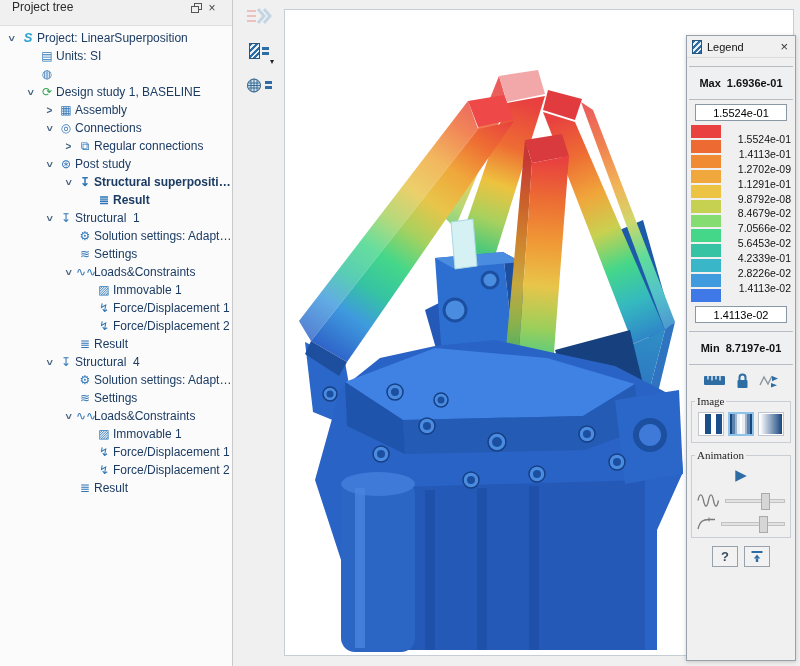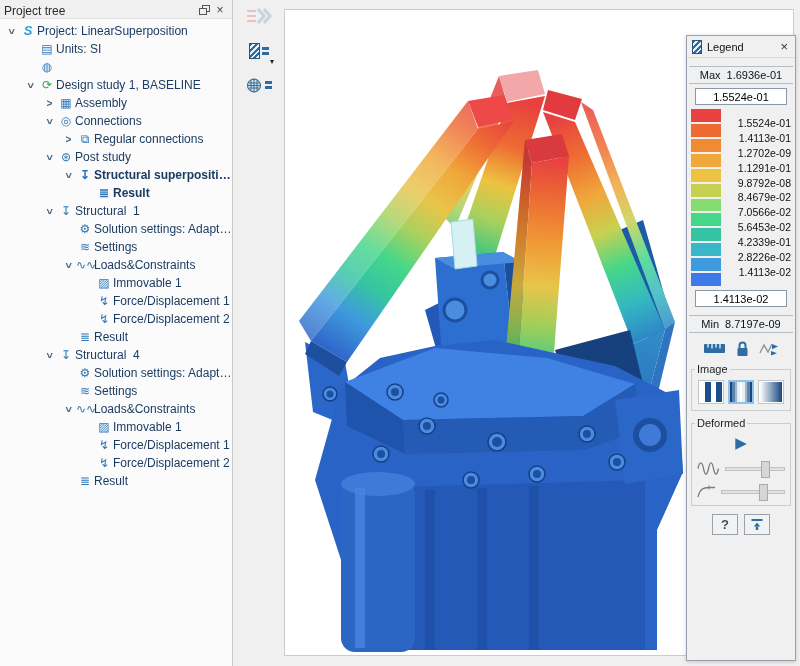--- a/index.html
+++ b/index.html
@@ -3,22 +3,22 @@
 <meta charset="utf-8">
 <style>
   * { margin:0; padding:0; box-sizing:border-box; }
   html,body { width:800px; height:666px; overflow:hidden; background:#f0f0f0;
     font-family:"Liberation Sans", sans-serif; }
   .app { position:relative; width:800px; height:666px; background:#f0f0f0; }
 
   
   .tree-panel { position:absolute; left:0; top:0; width:233px; height:666px;
     background:#fbfbfb; border-right:1px solid #c8c8c8; }
-  .panel-title { height:19px; background:#f0f0f0; border-bottom:1px solid #e0e0e0;
-    display:flex; align-items:flex-end; padding:0 4px; font-size:12px; color:#2b2b2b; }
+  .panel-title { height:26px; background:#f0f0f0; border-bottom:1px solid #e0e0e0;
+    display:flex; align-items:flex-start; padding:0 12px; font-size:12px; color:#2b2b2b; }
   .panel-title .pt-label { flex:1; }
   .pt-btn { width:16px; height:16px; display:flex; align-items:center; justify-content:center;
     color:#444; font-size:12px; cursor:pointer; }
   #tree-root { padding-top:3px; }
   .trow { height:18px; display:flex; align-items:center; font-size:12px; color:#1c3c64; cursor:default; }
   .trow.bold { font-weight:bold; }
   .chev { width:15px; display:inline-block; text-align:center; color:#44617e; font-size:10px;
     font-weight:bold; transform:none; flex:0 0 15px; }
   .chev.down { transform:rotate(90deg); }
   .ticon { width:18px; flex:0 0 18px; display:inline-block; text-align:center; font-size:12px;
@@ -48,35 +48,35 @@
     font-size:11px; color:#111; overflow:hidden; }
   .legend-header { height:22px; display:flex; align-items:center; padding:0 5px;
     border-bottom:1px solid #dcdcdc; }
   .lg-ic { width:10px; height:14px; border:1px solid #24567f; flex:0 0 10px;
     background:repeating-linear-gradient(135deg,#2e6da4 0 2px,#e8f0f8 2px 4px); }
   .legend-header .lg-title { flex:1; margin-left:5px; font-size:11px; }
   .lg-close { font-size:13px; color:#333; cursor:pointer; padding:0 2px; }
   .lg-heading { margin-top:12px; text-align:center; font-weight:bold; font-size:12px;
     line-height:15px; padding:0 4px; }
   .mm-box { margin:8px 2px 0; border-top:1px solid #b6bcc2; border-bottom:1px solid #b6bcc2;
-    background:#eef0f2; text-align:center; font-weight:normal; font-size:11px; padding:2px 0;
+    background:#eef0f2; text-align:center; font-weight:bold; font-size:11px; padding:10px 0;
     display:flex; justify-content:center; gap:6px; }
   .bound-input { display:block; margin:4px auto 0; width:92px; height:17px; text-align:center;
     font-size:11px; font-family:"Liberation Sans",sans-serif; border:1px solid #8a97a5;
     background:#fff; }
   .colorbar { display:flex; height:177px; margin:4px 3px 0 4px; }
   .swcol { width:30px; display:flex; flex-direction:column; }
   .sw { flex:1; margin-bottom:2px; }
   .sw:last-child { margin-bottom:0; }
   .lblcol { flex:1; padding-top:7px; }
   .slabel { height:14.9px; line-height:14.9px; text-align:right; font-size:10.5px; padding-right:1px; }
   .tool-row { display:flex; justify-content:center; align-items:center; gap:9px; margin-top:7px; }
   .flat-btn { background:none; border:none; cursor:pointer; display:flex; align-items:center; }
   fieldset.grp { margin:6px 4px 0; border:1px solid #c9ced4; padding:3px 5px 6px; }
-  fieldset.grp legend { font-size:11px; color:#222; padding:0 2px; margin-left:-2px; }
+  fieldset.grp legend { font-size:11px; color:#222; padding:0 2px; margin-left:-2px;font-family:Liberation Serif, serif; }
   .img-row { display:flex; justify-content:center; gap:4px; margin-top:2px; }
   .imgbtn { width:26px; height:24px; border:1px solid #c0c6cc; background:#fff; padding:1px; cursor:pointer; }
   .imgbtn .fill { width:100%; height:100%; }
   .imgbtn.sel { border:2px solid #8fc3ea; padding:0; background:#e8f2fb; }
   .g-bands { background:linear-gradient(to right,#fff 0 25%,#1b4f8a 25% 50%,#fff 50% 75%,#1b4f8a 75%); }
   .g-step { background:linear-gradient(to right,#17477e 0 11%,#5b83ad 11% 22%,#9fb6cd 22% 33%,
     #e8eef4 33% 44%,#fff 44% 56%,#e8eef4 56% 67%,#9fb6cd 67% 78%,#5b83ad 78% 89%,#17477e 89%); }
   .g-smooth { background:linear-gradient(to right,#ffffff,#17477e); }
   .def-row { display:flex; justify-content:center; gap:14px; margin-top:4px; }
   .inset { border:1px solid #c9ced4; margin-top:7px; padding:7px 5px; display:flex;
@@ -435,21 +435,21 @@
           <div class="slabel">7.0566e-02</div>
           <div class="slabel">5.6453e-02</div>
           <div class="slabel">4.2339e-01</div>
           <div class="slabel">2.8226e-02</div>
           <div class="slabel">1.4113e-02</div>
         </div>
     </div>
     <input class="bound-input" readonly="" value="1.4113e-02" style="">
     <div class="mm-box">
       <span>Min</span>
-      <span>8.7197e-09</span>
+      <span>8.7197e-01</span>
     </div>
 
     <div class="tool-row">
       <button class="flat-btn">
         <svg width="23" height="13">
           <rect x="1" y="2" width="21" height="9" rx="1" fill="#2e6da4"></rect>
           <path d="M5,2 v3.5 M9,2 v4.5 M13,2 v3.5 M17,2 v4.5" stroke="#fff" stroke-width="1.2" fill="none"></path>
         </svg>
       </button>
       <button class="flat-btn">
@@ -477,21 +477,21 @@
           <div class="fill g-step"></div>
         </button>
         <button class="imgbtn">
           <div class="fill g-smooth"></div>
         </button>
       </div>
     </fieldset>
 
 
     <fieldset class="grp">
-      <legend>Deformed</legend>
+      <legend>Animation</legend>
       <div class="play-row">
         <button class="play">▶</button>
       </div>
       <div class="anim-row">
         <svg width="24" height="17">
           <path d="M1,8.5 C2.5,1 5,1 6.5,8.5 S10,16 11.5,8.5 S15,1 16.5,8.5 S20,16 21.5,8.5" fill="none" stroke="#7a7a7a" stroke-width="1.3"></path>
         </svg>
         <div class="slider">
           <span class="handle" style="left:60%"></span>
         </div>

